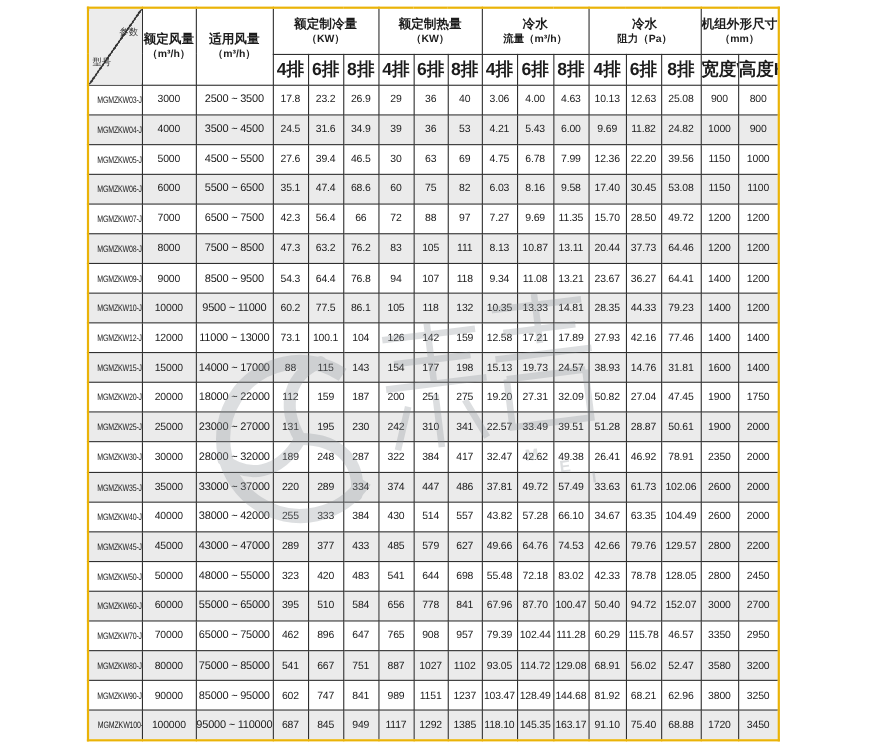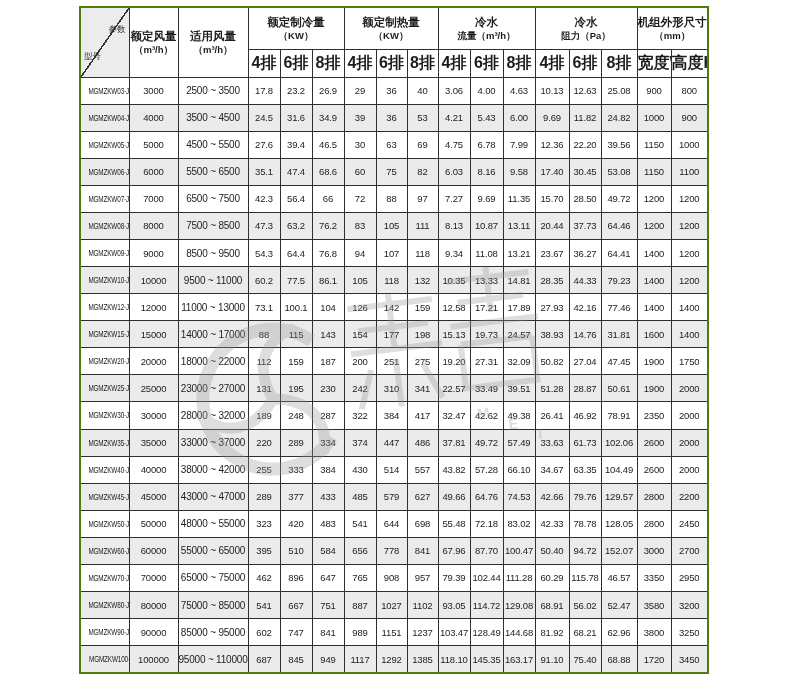--- a/index.html
+++ b/index.html
@@ -14,21 +14,21 @@
     width: 800px; height: 677px;
     background: #ffffff;
     overflow: hidden;
   }
   table.spec {
     position: absolute;
     left: 79px; top: 6px;
     width: 630px; height: 668px;
     border-collapse: collapse;
     table-layout: fixed;
-    border: 2px solid #4d7c0f;
+    border: 2px solid #eab308;
     background: #ffffff;
   }
   table.spec th, table.spec td {
     border: 1px solid #2f2f2f;
     padding: 0;
     text-align: center;
     vertical-align: middle;
     color: #1c1c1c;
     overflow: hidden;
     white-space: nowrap;

